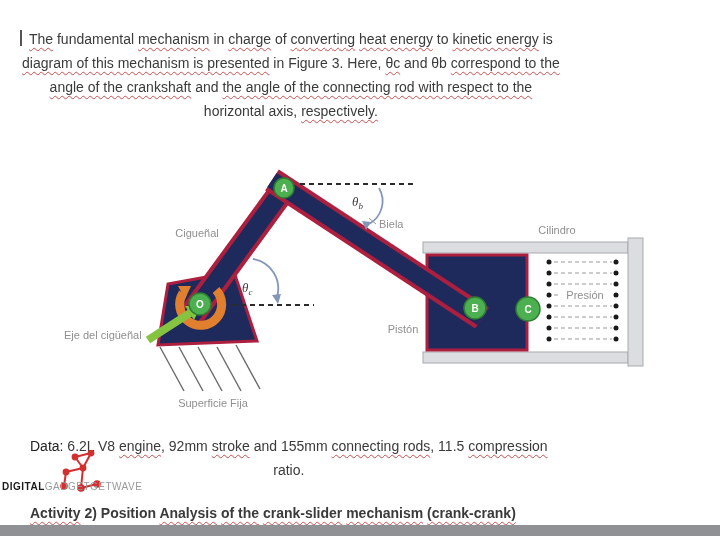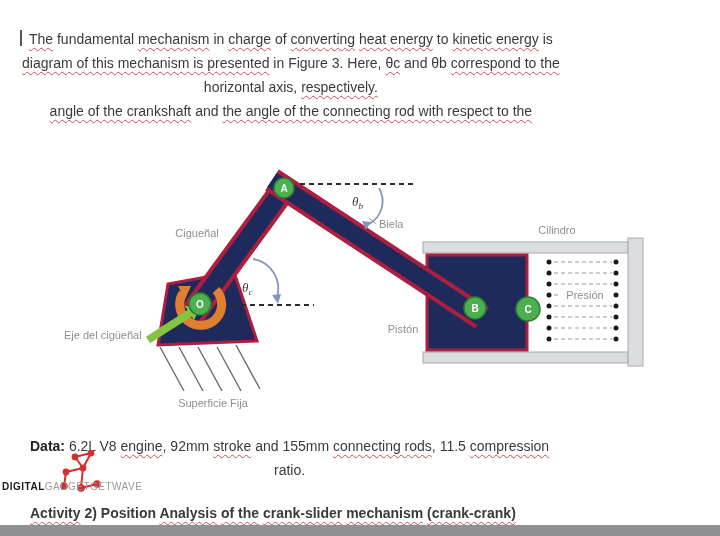--- a/index.html
+++ b/index.html
@@ -14,21 +14,21 @@
     font-size:14px;line-height:24px;color:#3a3a3a;text-align:center;
   }
   .para{position:absolute;left:22px;top:27px;}
   .sq{
     text-decoration-line:underline;
     text-decoration-style:wavy;
     text-decoration-color:#c65050;
     text-decoration-thickness:1px;
     text-underline-offset:3px;
   }
-  .bold{font-weight:bold;color:#222;}
+  .bold{font-weight:normal;color:#222;}
   .cursor{
     position:absolute;left:20px;top:30px;width:1.5px;height:16px;
     background:#555;
   }
   .datablock{position:absolute;left:30px;top:434px;}
   .watermark{
     position:absolute;left:2px;top:481px;font-size:10px;letter-spacing:.5px;
     line-height:12px;
   }
   .watermark .wm-bold{font-weight:bold;color:#1a1a1a;}
@@ -44,22 +44,22 @@
   .nodeletter{font-family:"Liberation Sans",sans-serif;font-size:10px;font-weight:bold;fill:#ffffff;text-anchor:middle;}
 </style>
 </head>
 <body>
 
 <div class="cursor"></div>
 
 <div class="para">
   <div class="textline"><span class="sq">The</span><span> fundamental </span><span class="sq">mechanism</span><span> in </span><span class="sq">charge</span><span> of </span><span class="sq">converting</span><span> </span><span class="sq">heat energy</span><span> to </span><span class="sq">kinetic energy</span><span> is</span></div>
   <div class="textline"><span class="sq">diagram of this mechanism is presented</span><span> in Figure 3. Here, </span><span class="sq">θc</span><span> and θb </span><span class="sq">correspond to the</span></div>
+  <div class="textline"><span class="sq">angle of the crankshaft</span><span> and </span><span class="sq">the angle of the connecting rod with respect to the</span></div>
   <div class="textline"><span>horizontal axis, </span><span class="sq">respectively.</span></div>
-  <div class="textline"><span class="sq">angle of the crankshaft</span><span> and </span><span class="sq">the angle of the connecting rod with respect to the</span></div>
 </div>
 
 <svg width="720" height="536" viewBox="0 0 720 536">
 
   <polygon points="168,284 234,272 257,341 158,345" fill="#1e2a5c" stroke="#ac1f3e" stroke-width="3"></polygon>
 
   <g stroke="#6a6a6a" stroke-width="1.4">
     <line x1="160" y1="347" x2="184" y2="391"></line>
     <line x1="179" y1="347" x2="203" y2="391"></line>
     <line x1="198" y1="347" x2="222" y2="391"></line>

